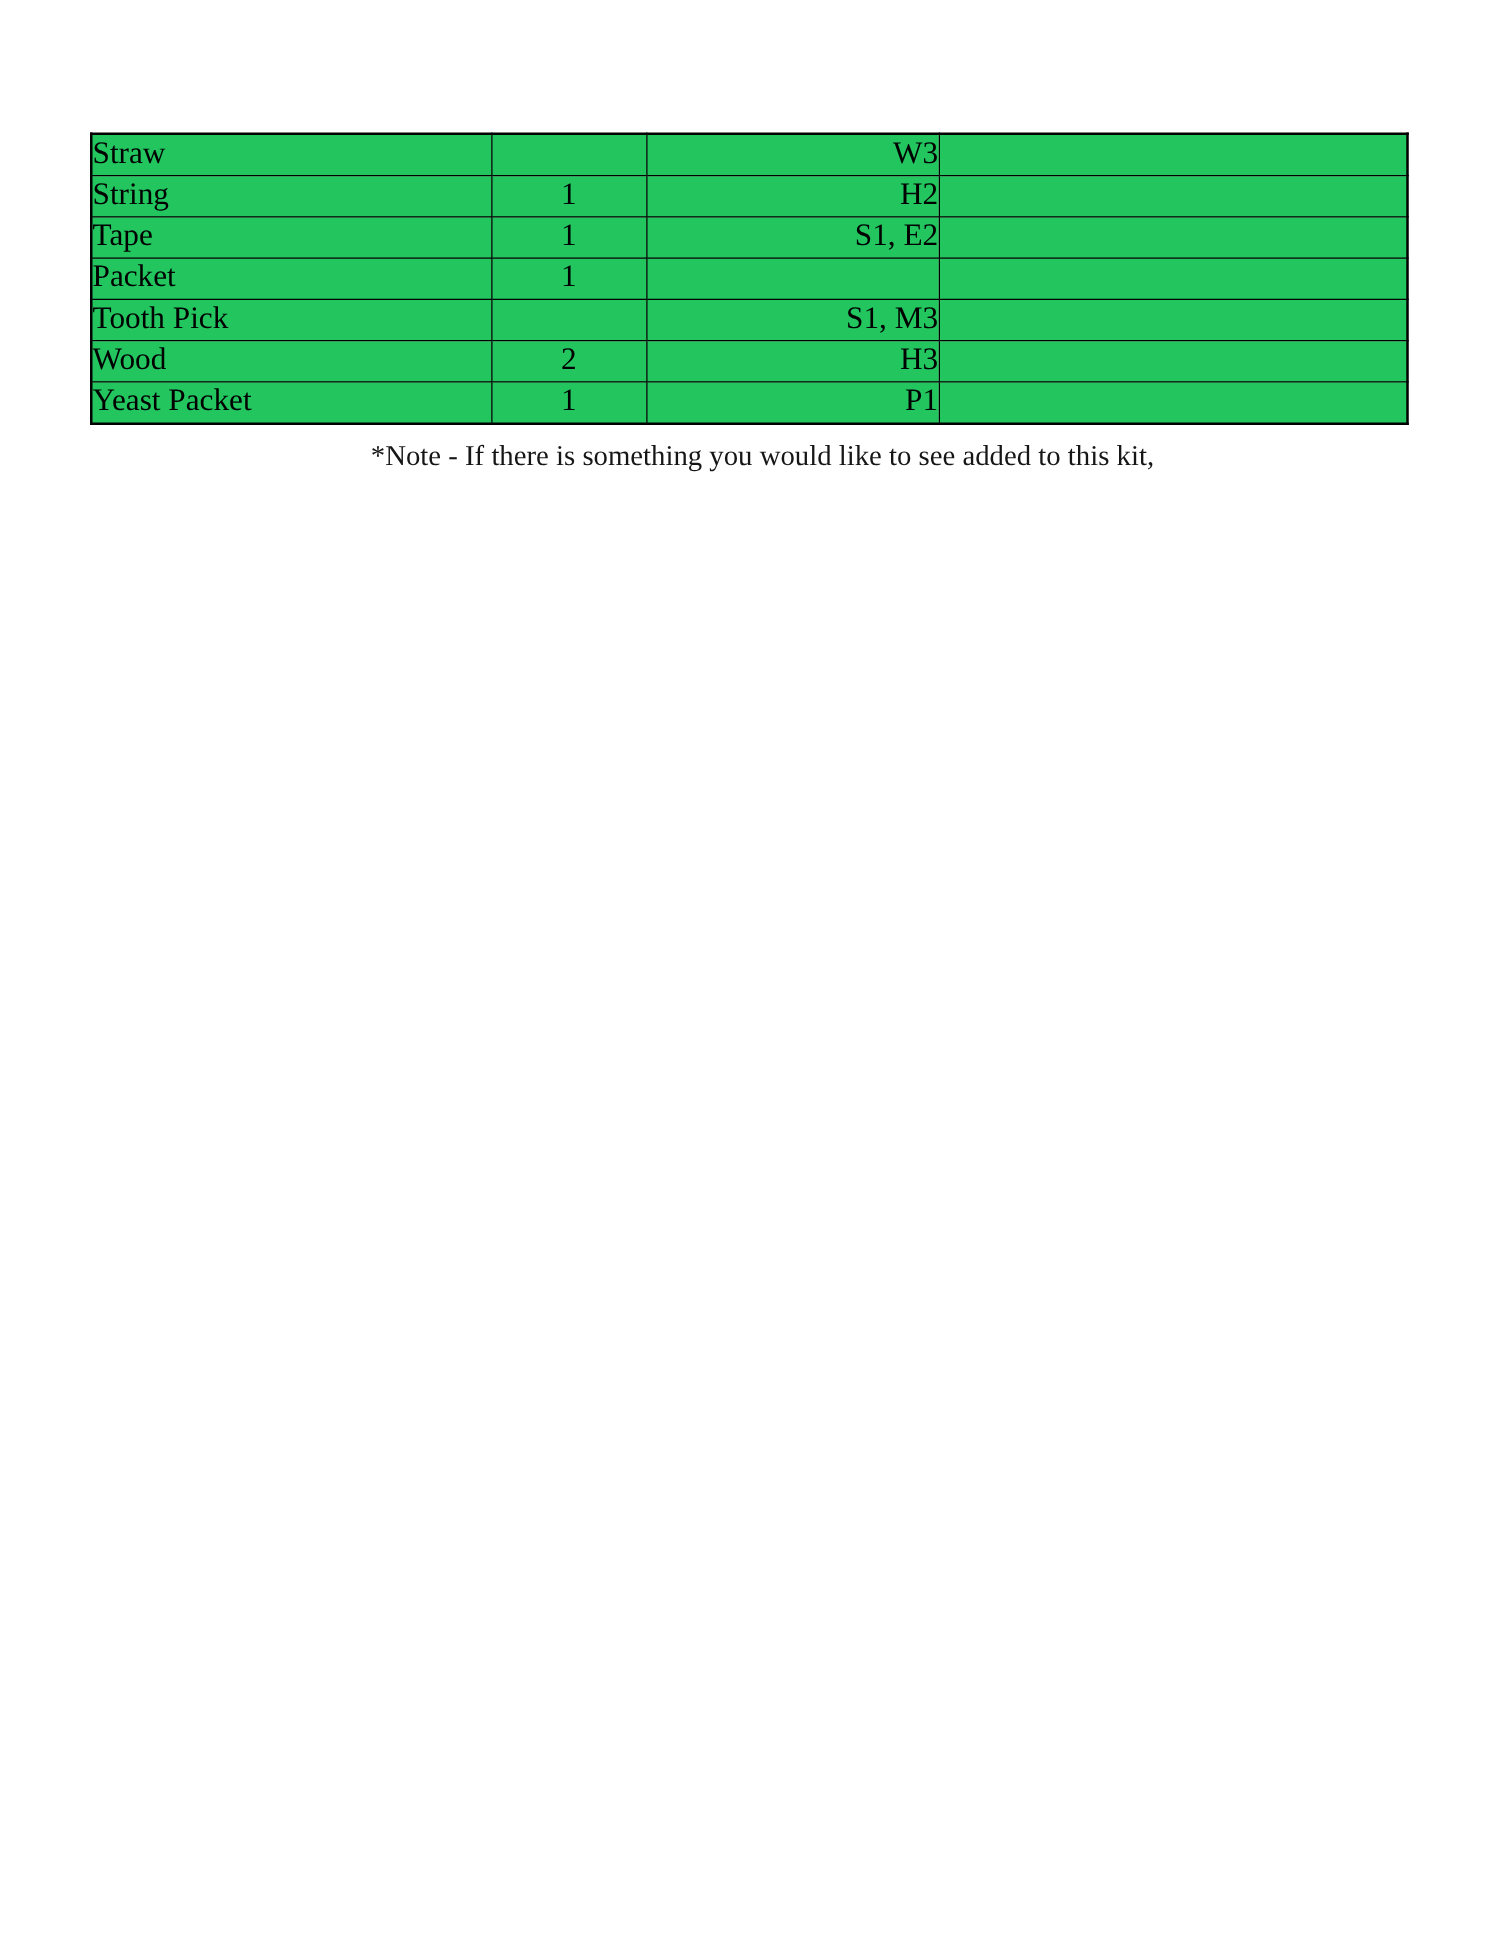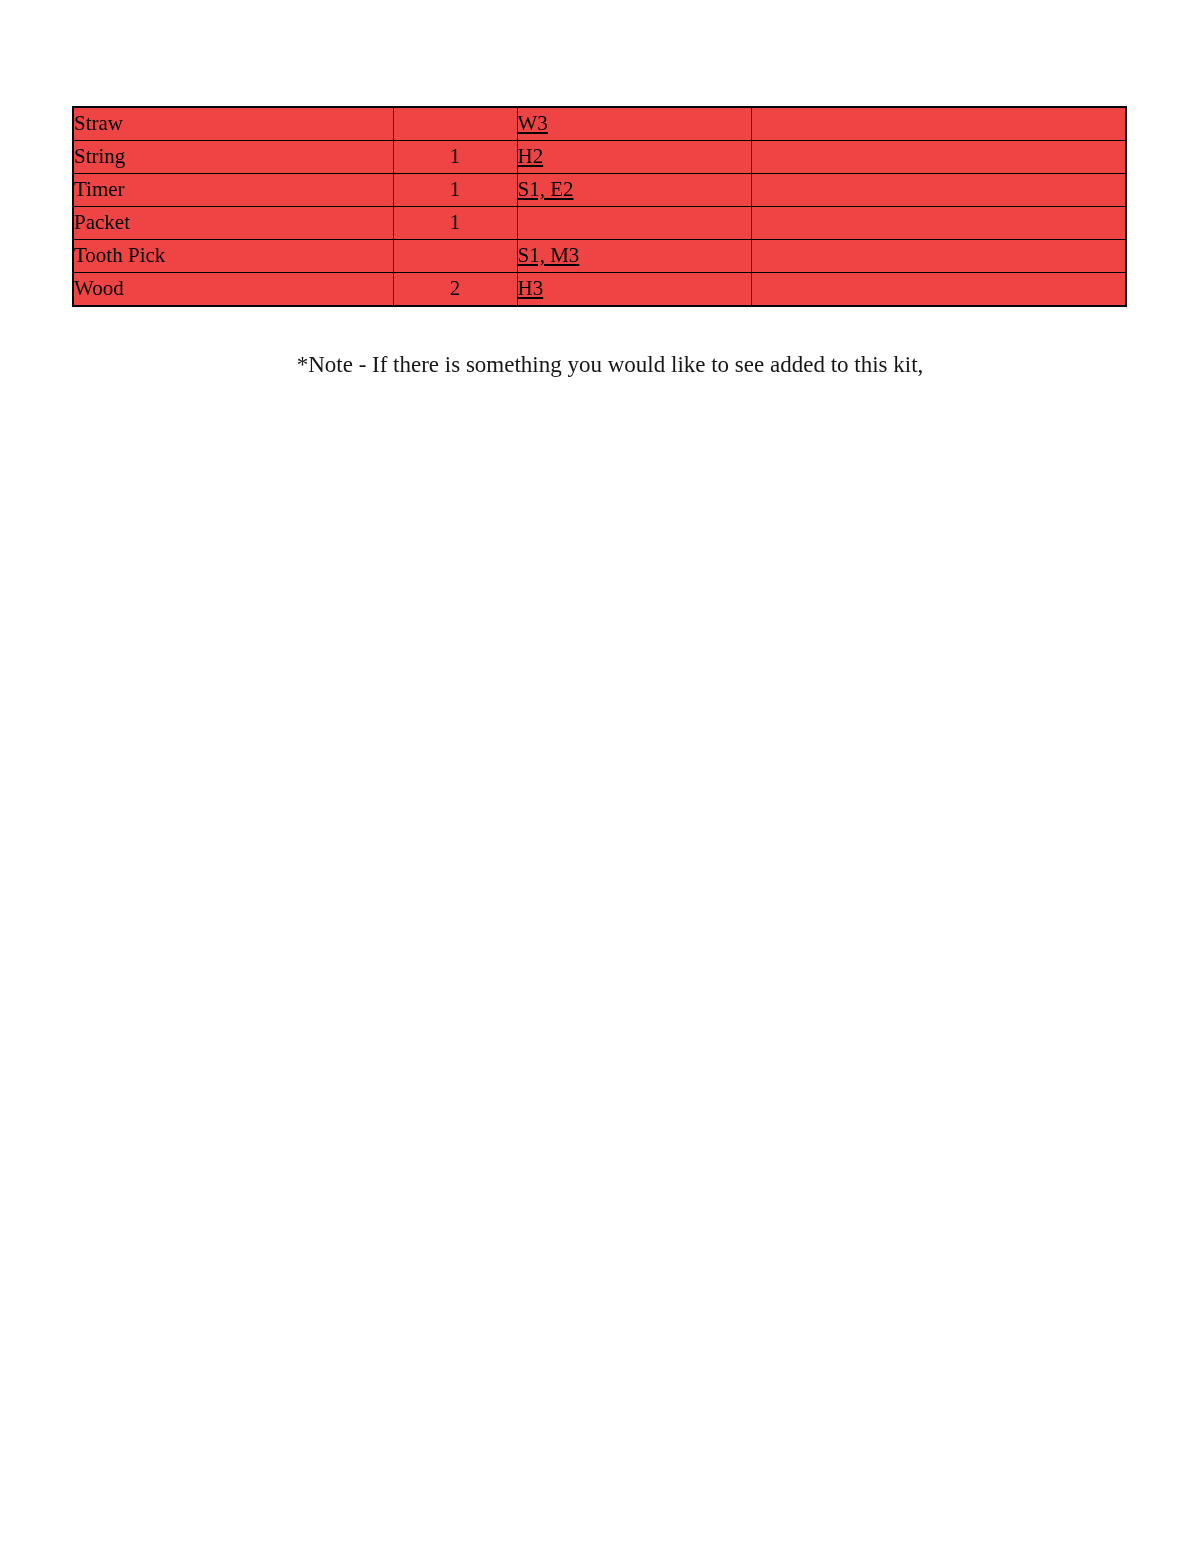--- a/index.html
+++ b/index.html
@@ -47,41 +47,40 @@
   table.supply-table col.c-notes   { width: 375px; }
 
   table.supply-table tr {
     height: 30px;
   }
 
   table.supply-table td {
     border: 1.6px solid #000000;
     height: 30px;
     padding: 0 0 2px 0;
-    font-size: 21px;
+    font-size: 25px;
     line-height: 28px;
     vertical-align: middle;
-    background: #ef4444;
+    background: #22c55e;
     font-family: "Liberation Serif", "DejaVu Serif", serif;
   }
 
   td.cell-item {
     text-align: left;
     padding-left: 6px;
     white-space: nowrap;
   }
   td.cell-qty {
     text-align: center;
     font-size: 19px;
   }
   td.cell-code {
-    text-align: left;
+    text-align: right;
     font-size: 20px;
     white-space: nowrap;
-    text-decoration: underline;
   }
   td.cell-notes {
     text-align: left;
   }
 
   
   .footer-note {
     position: absolute;
     left: 0;
     top: 350px;
@@ -121,21 +120,21 @@
         </tr>
 
         <tr>
           <td class="cell-item">String</td>
           <td class="cell-qty">1</td>
           <td class="cell-code">H2</td>
           <td class="cell-notes"></td>
         </tr>
 
         <tr>
-          <td class="cell-item">Timer</td>
+          <td class="cell-item">Tape</td>
           <td class="cell-qty">1</td>
           <td class="cell-code">S1, E2</td>
           <td class="cell-notes"></td>
         </tr>
 
         <tr>
           <td class="cell-item">Packet</td>
           <td class="cell-qty">1</td>
           <td class="cell-code"></td>
           <td class="cell-notes"></td>
@@ -149,20 +148,26 @@
         </tr>
 
 
         <tr>
           <td class="cell-item">Wood</td>
           <td class="cell-qty">2</td>
           <td class="cell-code">H3</td>
           <td class="cell-notes"></td>
         </tr>
 
+        <tr>
+          <td class="cell-item">Yeast Packet</td>
+          <td class="cell-qty">1</td>
+          <td class="cell-code">P1</td>
+          <td class="cell-notes"></td>
+        </tr>
 
       </tbody>
     </table>
   </div>
 
   <div class="footer-note">
     <span class="note-line">*Note - If there is something you would like to see added to this kit,</span>
   </div>
 
 </div>

